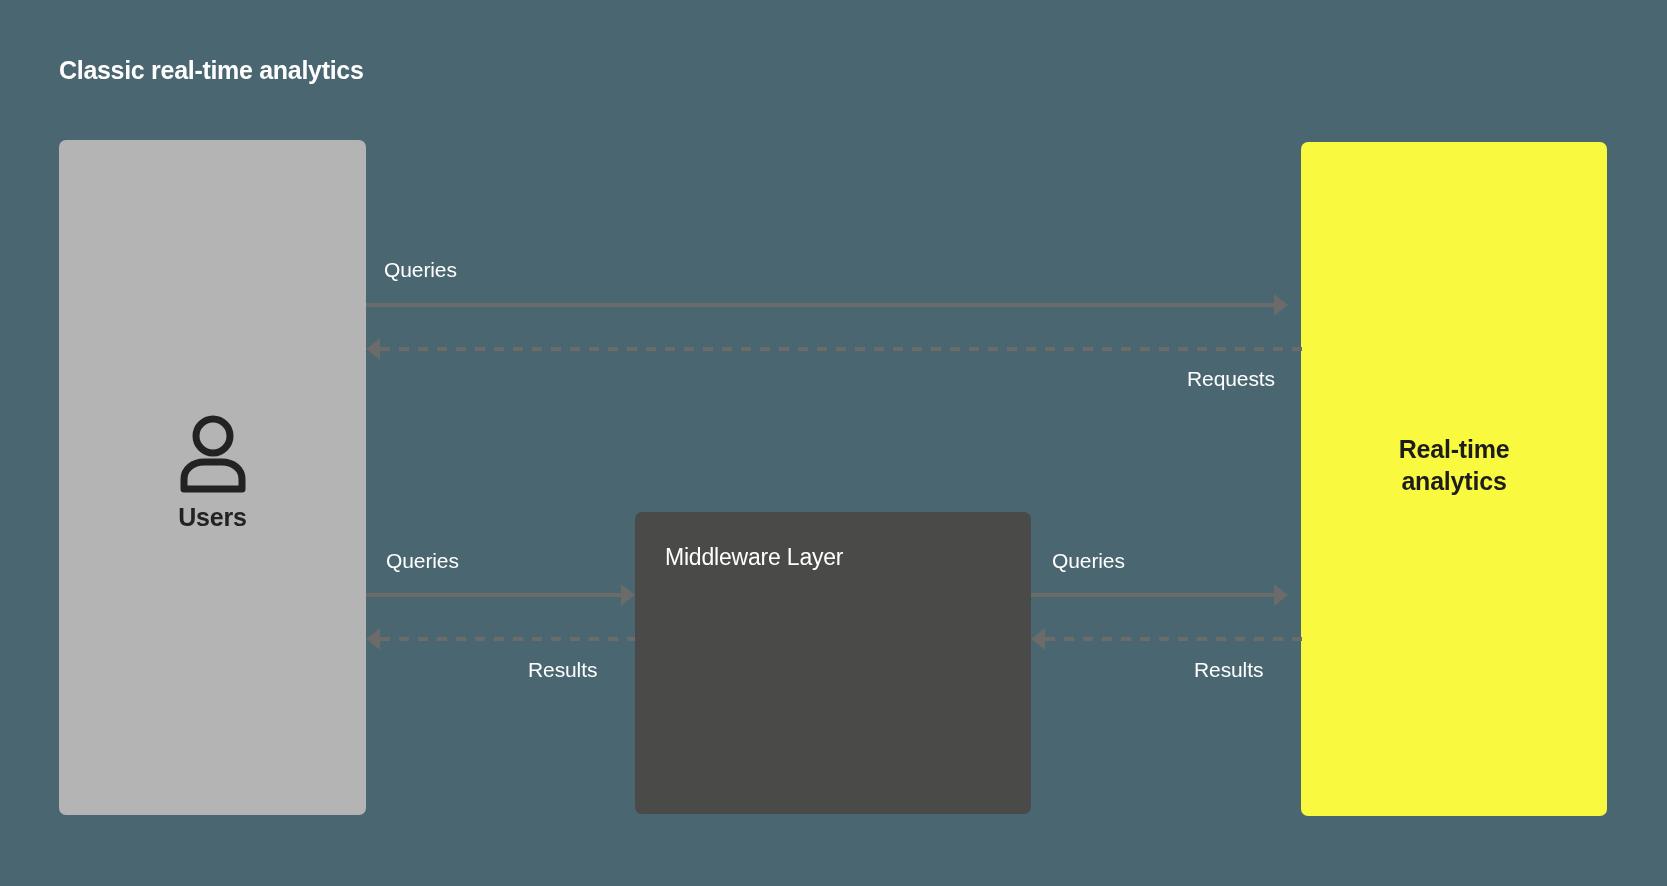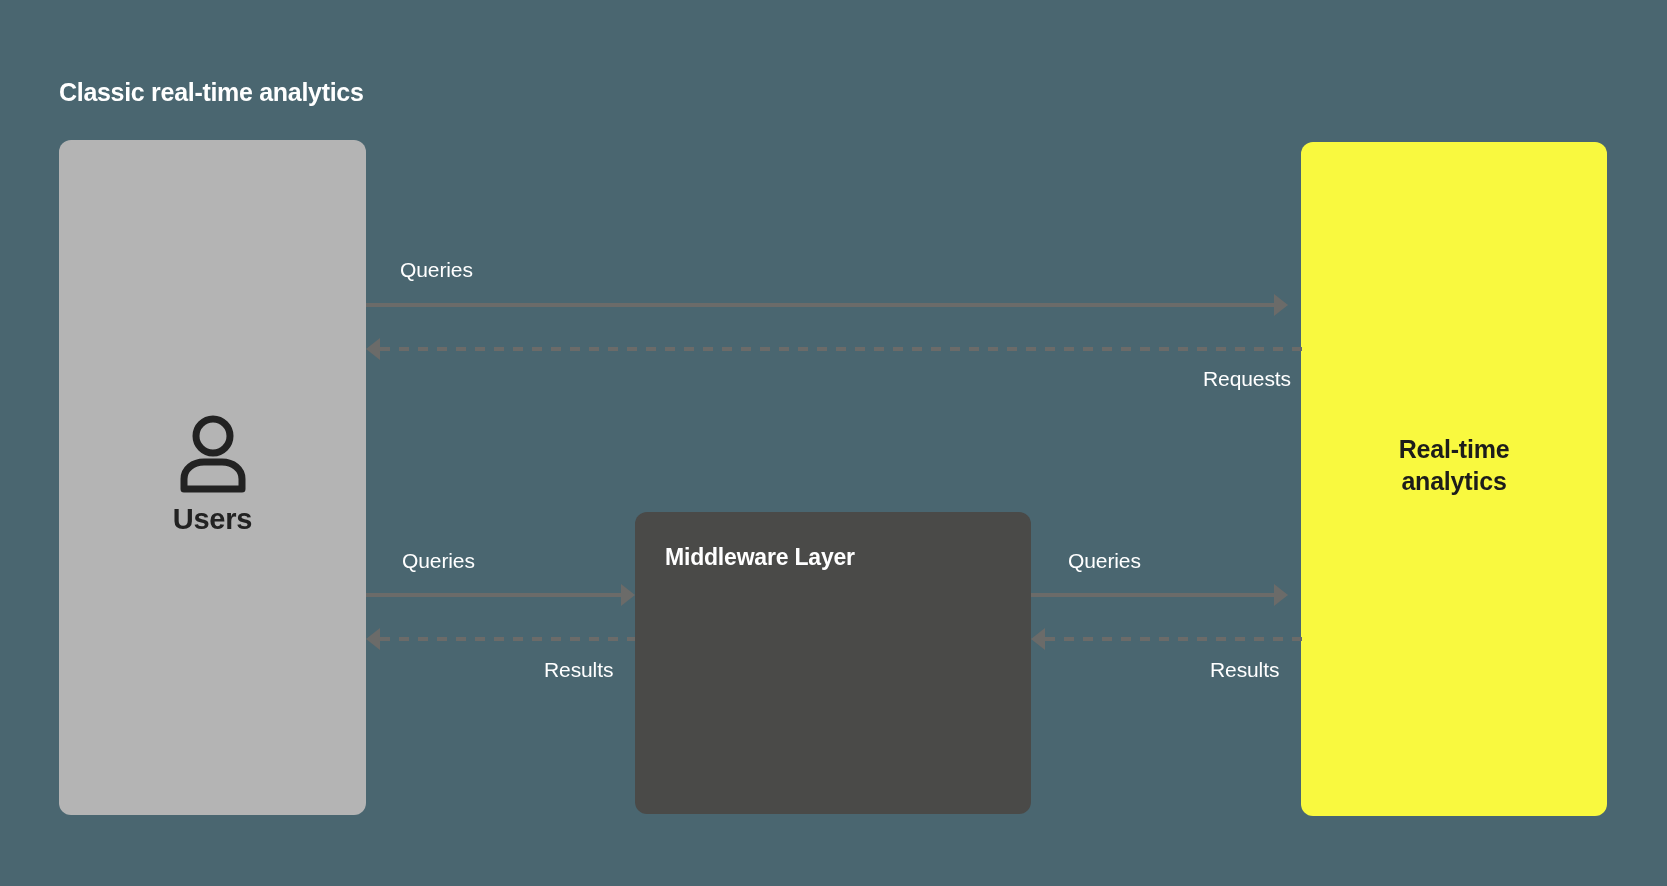--- a/index.html
+++ b/index.html
@@ -19,27 +19,26 @@
   
   #page-title {
     position: absolute;
     left: 59px;
     top: 56px;
     font-size: 25px;
     font-weight: bold;
     color: #ffffff;
     letter-spacing: -0.3px;
     white-space: nowrap;
-    margin-top: 22px;
   }
 
   
   .node-box {
     position: absolute;
-    border-radius: 12px;
+    border-radius: 7px;
     box-sizing: border-box;
   }
 
   #users-box {
     left: 59px;
     top: 140px;
     width: 307px;
     height: 675px;
     background: #b4b4b4;
   }
@@ -50,39 +49,39 @@
     top: 275px;
     text-align: center;
   }
   #users-icon {
     display: block;
     margin: 0 auto 10px auto;
     width: 74px;
     height: 78px;
   }
   #users-label {
-    font-size: 29px;
+    font-size: 25px;
     font-weight: bold;
     color: #222222;
     letter-spacing: -0.2px;
   }
 
   #middleware-box {
     left: 635px;
     top: 512px;
     width: 396px;
     height: 302px;
     background: #4a4a48;
   }
   #middleware-label {
     position: absolute;
     left: 30px;
     top: 32px;
     font-size: 23px;
-    font-weight: bold;
+    font-weight: normal;
     color: #ffffff;
     letter-spacing: -0.2px;
     white-space: nowrap;
   }
 
   #database-box {
     left: 1301px;
     top: 142px;
     width: 306px;
     height: 674px;
@@ -110,21 +109,20 @@
     display: block;
     overflow: visible;
   }
 
   .edge-label {
     position: absolute;
     font-size: 21px;
     color: #ffffff;
     white-space: nowrap;
     letter-spacing: -0.1px;
-    margin-left: 16px;
   }
 </style>
 </head>
 <body>
 
 <div id="canvas">
 
   <div id="page-title">Classic real-time analytics</div>
 
   <div id="users-box" class="node-box">

